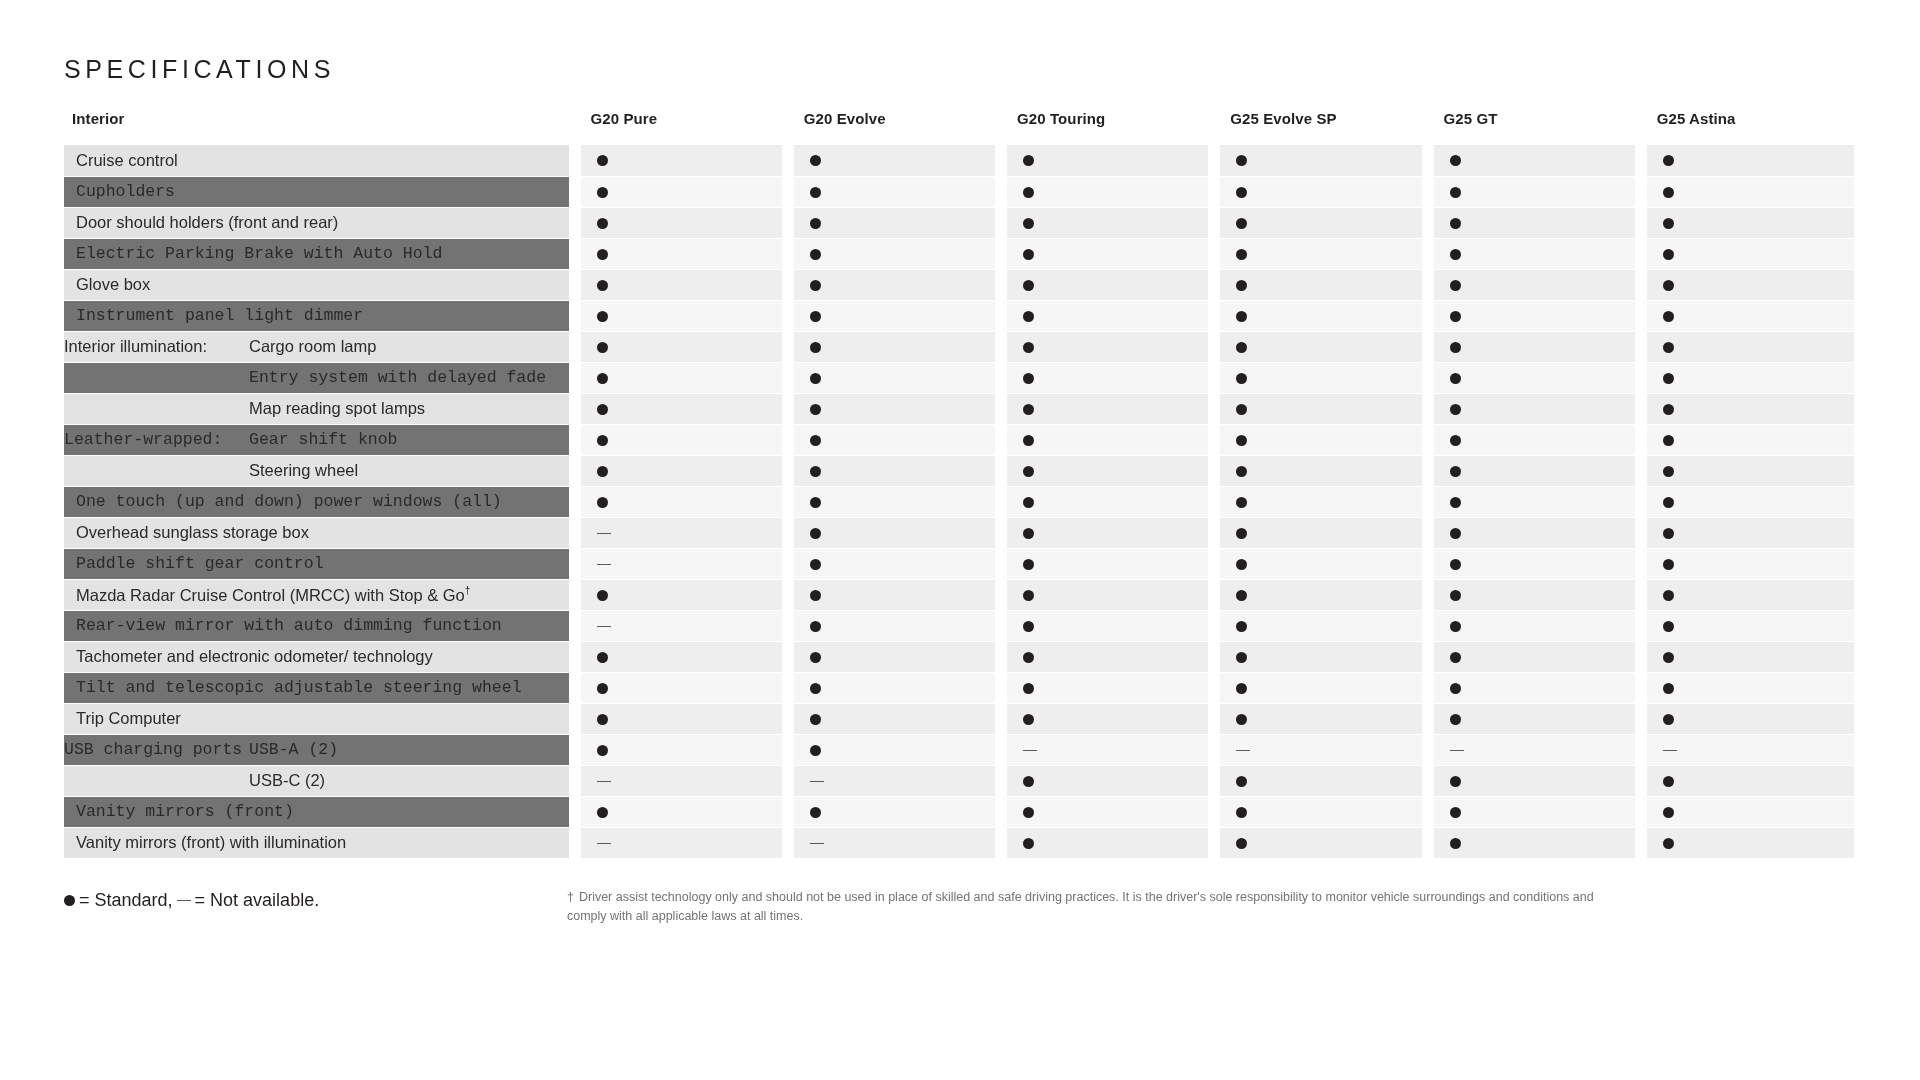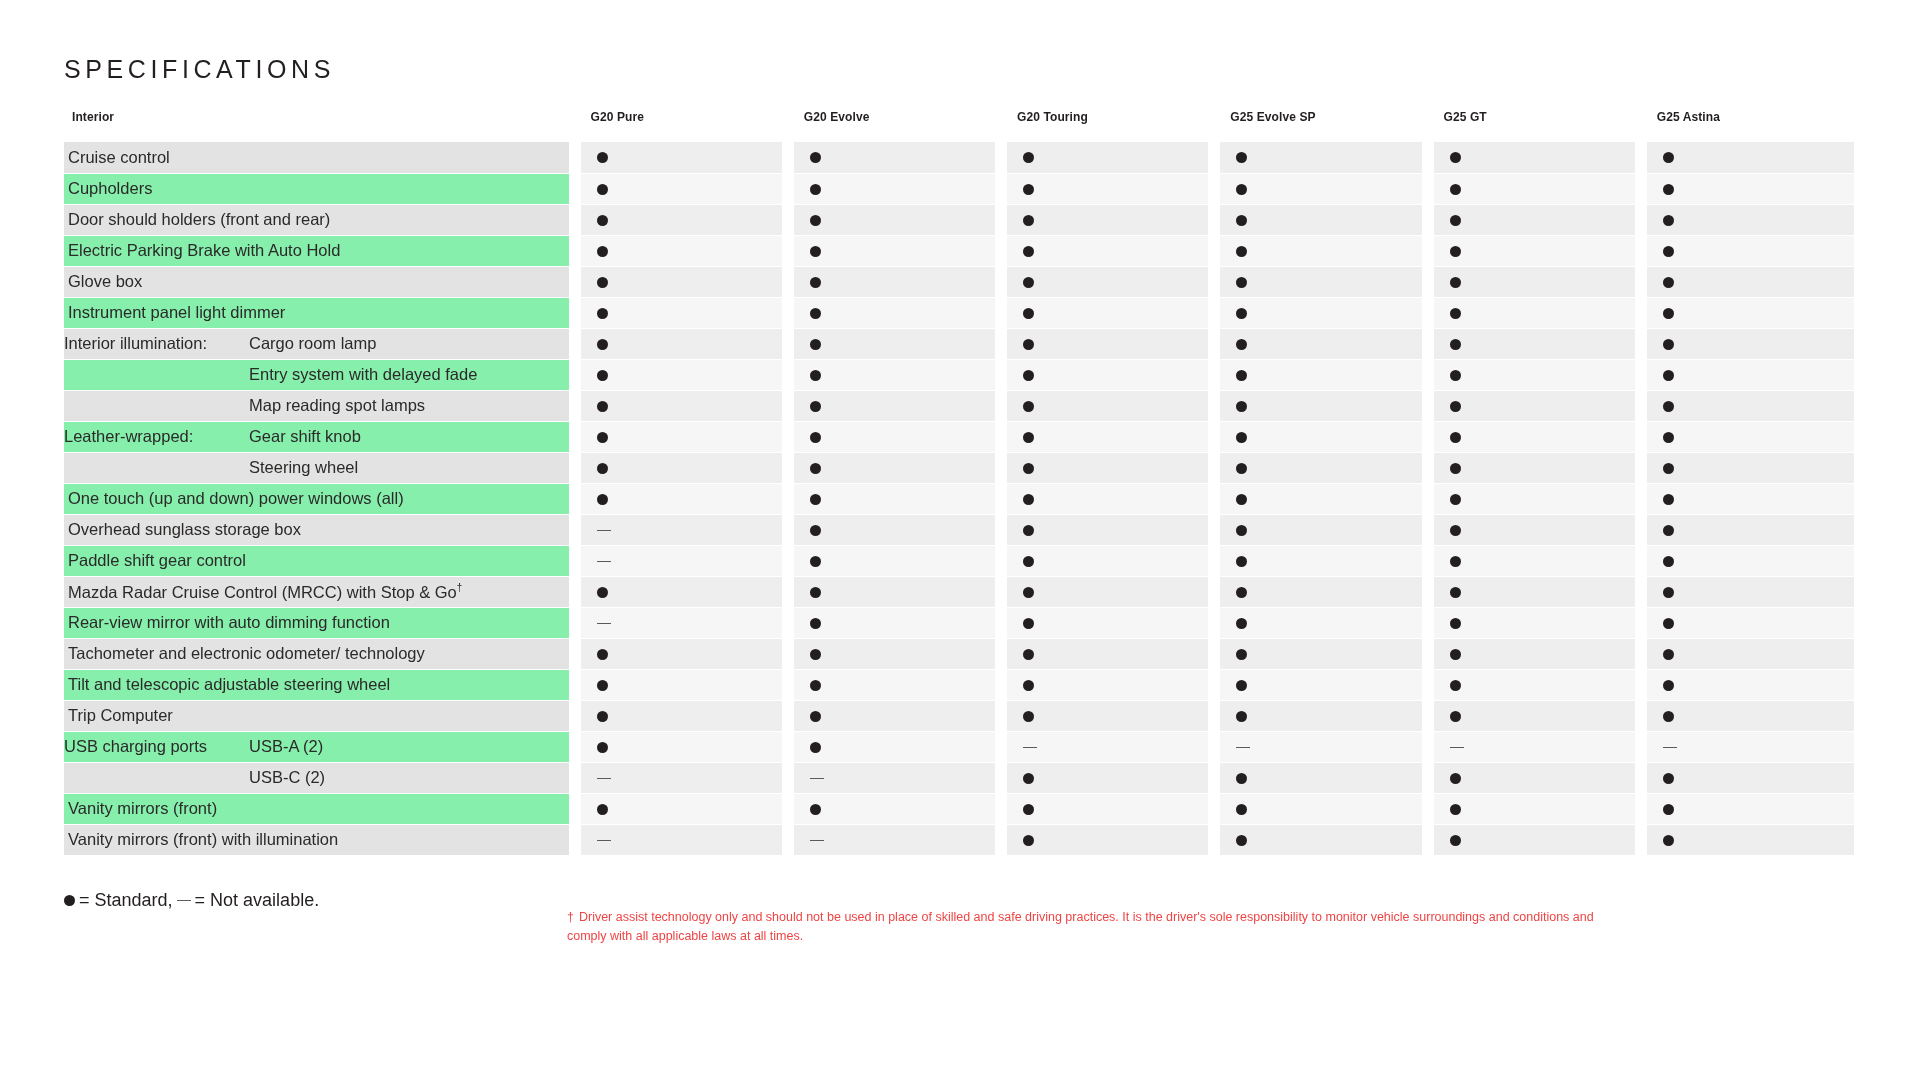--- a/index.html
+++ b/index.html
@@ -35,21 +35,21 @@
     border-collapse: collapse;
     width: 1790px;
     table-layout: fixed;
   }
 
   table.spec col.c-label  { width: 510px; }
   table.spec col.c-trim   { width: 213px; }
 
   thead th {
     text-align: left;
-    font-size: 12px;
+    font-size: 15px;
     font-weight: 700;
     color: #231f20;
     padding: 0 0 18px 0;
     vertical-align: bottom;
     letter-spacing: 0.1px;
   }
   thead th.h-label { padding-left: 8px; }
   thead th.h-trim  { padding-left: 16px; }
 
   tbody td {
@@ -57,26 +57,26 @@
     font-size: 16.5px;
     font-weight: 400;
     color: #2b2a29;
     vertical-align: middle;
     padding: 0;
     border-bottom: 1px solid #ffffff;
   }
 
   
   tbody tr.odd  td.lbl-main, tbody tr.odd td.lbl-sub { background: #e3e3e3; }
-  tbody tr.even td.lbl-main, tbody tr.even td.lbl-sub { background: #86efac; }
+  tbody tr.even td.lbl-main, tbody tr.even td.lbl-sub { background: #737373; font-family: Liberation Mono, monospace; }
   tbody tr.odd  td.val { background: #eeeeee; }
   tbody tr.even td.val { background: #f6f6f6; }
 
   td.lbl-main {
-    padding-left: 4px;
+    padding-left: 12px;
     white-space: nowrap;
   }
   td.lbl-sub {
     white-space: nowrap;
   }
   .grp-cell { width: 185px; display: inline-block; }
 
   td.val {
     padding-left: 16px;
     border-left: 12px solid #ffffff;
@@ -106,25 +106,25 @@
     left: 64px; top: 890px;
     font-size: 18px;
     color: #231f20;
     white-space: nowrap;
   }
   .legend .dot { margin-right: 4px; }
   .legend .dash { margin: 0 4px; }
 
   .footnote {
     position: absolute;
-    left: 567px; top: 908px;
+    left: 567px; top: 888px;
     width: 1030px;
     font-size: 12.5px;
     line-height: 1.55;
-    color: #ef4444;
+    color: #737373;
   }
   .footnote .dag {
     font-size: 12.5px;
     vertical-align: baseline;
     margin-right: 5px;
   }
   sup.dag-inline { font-size: 10px; }
 </style>
 </head>
 <body>

